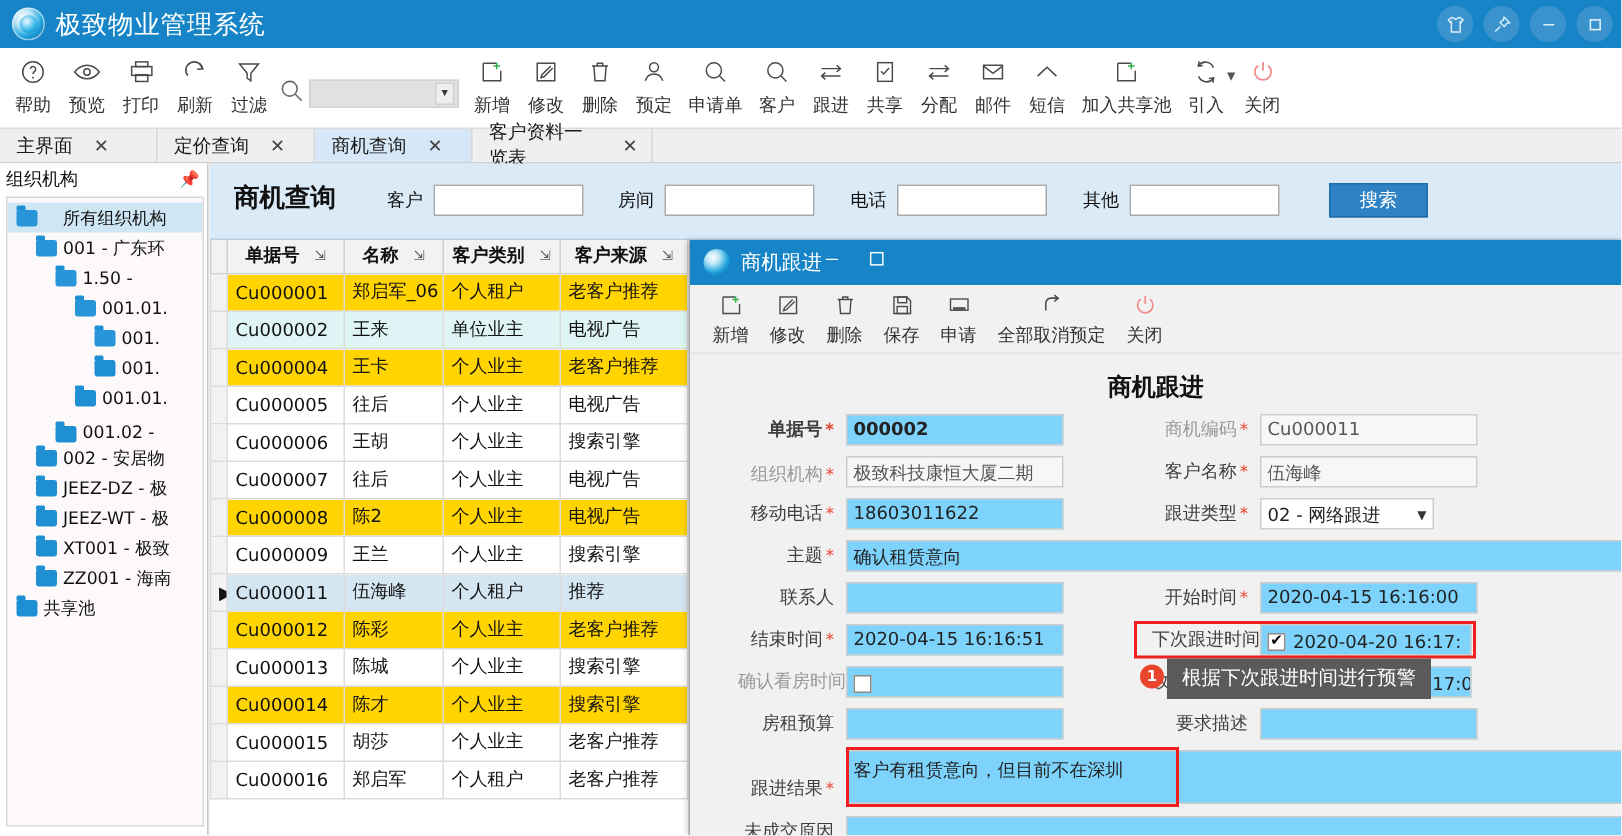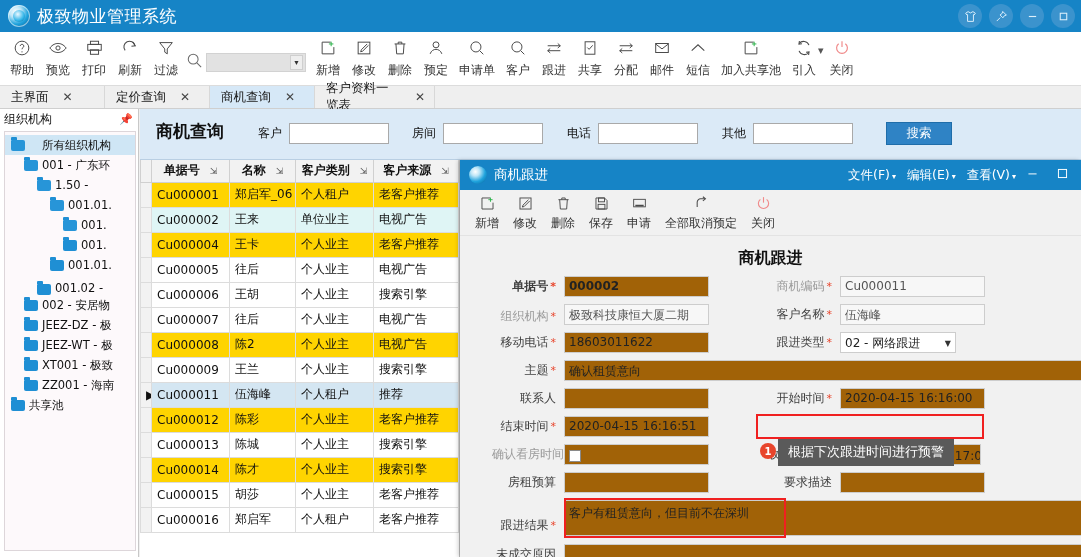--- a/index.html
+++ b/index.html
@@ -242,21 +242,21 @@
     font-family: "DejaVu Sans", "Liberation Sans", sans-serif;
   }
   .frow { position: absolute; display: flex; align-items: center; }
   .flabel {
     font-size: 12px; color: #3f3f3f; text-align: right; white-space: nowrap;
     font-family: "DejaVu Sans", "Liberation Sans", sans-serif;
   }
   .flabel.grey { color: #9a9a9a; }
   .req { color: #e8452c; font-size: 11px; margin-left: 2px; }
   .finput {
-    height: 21px; border: 1px solid #cdcdcd; background: #a16207;
+    height: 21px; border: 1px solid #cdcdcd; background: #7dd3fc;
     font-size: 12px; color: #222; padding: 2px 4px 0 4px; overflow: hidden; white-space: nowrap;
     font-family: "DejaVu Sans", "Liberation Sans", sans-serif;
   }
   .finput.grey { background:#f7f7f7; color:#555; }
   .fselect {
     height: 21px; border: 1px solid #cdcdcd; background: #fff;
     font-size: 12px; color: #222; padding: 2px 4px 0 4px;
     display:flex; align-items:center; justify-content: space-between;
     font-family: "DejaVu Sans", "Liberation Sans", sans-serif;
   }
@@ -764,25 +764,20 @@
           </tr>
         </tbody>
     </table>
   </div>
 
   <div class="dialog">
 
     <div class="dlg-title">
       <div class="dlg-logo"></div>
       <div class="dlg-title-text">商机跟进</div>
-      <div class="dlg-menus">
-        <span class="dlg-menu"><span>文件(F)</span><span class="mcaret">▾</span></span>
-        <span class="dlg-menu"><span>编辑(E)</span><span class="mcaret">▾</span></span>
-        <span class="dlg-menu"><span>查看(V)</span><span class="mcaret">▾</span></span>
-      </div>
       <div class="dlg-wbtns">
         <span>
           <svg width="13" height="13" viewBox="0 0 16 16" stroke="#ffffff" stroke-width="1.2">
               <path d="M3 8.5 L13 8.5"></path>
             </svg>
         </span>
         <span>
           <svg width="13" height="13" viewBox="0 0 16 16" fill="none" stroke="#ffffff" stroke-width="1.2">
               <rect x="3" y="3" width="10" height="10"></rect>
             </svg>
@@ -930,20 +925,27 @@
           <span>02 - 网络跟进</span>
           <span class="scaret">▼</span>
         </div>
       </div>
 
       <div class="frow" style="left:300px; top:152px;">
         <span class="flabel" style="width:72px"><span>开始时间</span><span class="req">*</span></span>
         <div class="finput" style="width:145px; margin-left:8px;">2020-04-15 16:16:00</div>
       </div>
 
+      <div class="frow" style="left:298px; top:180px;">
+        <span class="flabel" style="width:82px">下次跟进时间</span>
+        <div class="finput" style="width:141px; margin-left:0px; display:flex; align-items:center; gap:5px;">
+          <span class="cbox on"></span>
+          <span>2020-04-20 16:17:</span>
+        </div>
+      </div>
       <div class="redbox" style="left:296px; top:178px; width:228px; height:25px;"></div>
 
       <div class="frow" style="left:298px; top:208px;">
         <span class="flabel" style="width:82px">收看看房时间</span>
         <div class="finput" style="width:141px; margin-left:0px; display:flex; align-items:center; gap:5px;">
           <span class="cbox on"></span>
           <span>2020-04-20 16:17:00</span>
         </div>
       </div>
 

